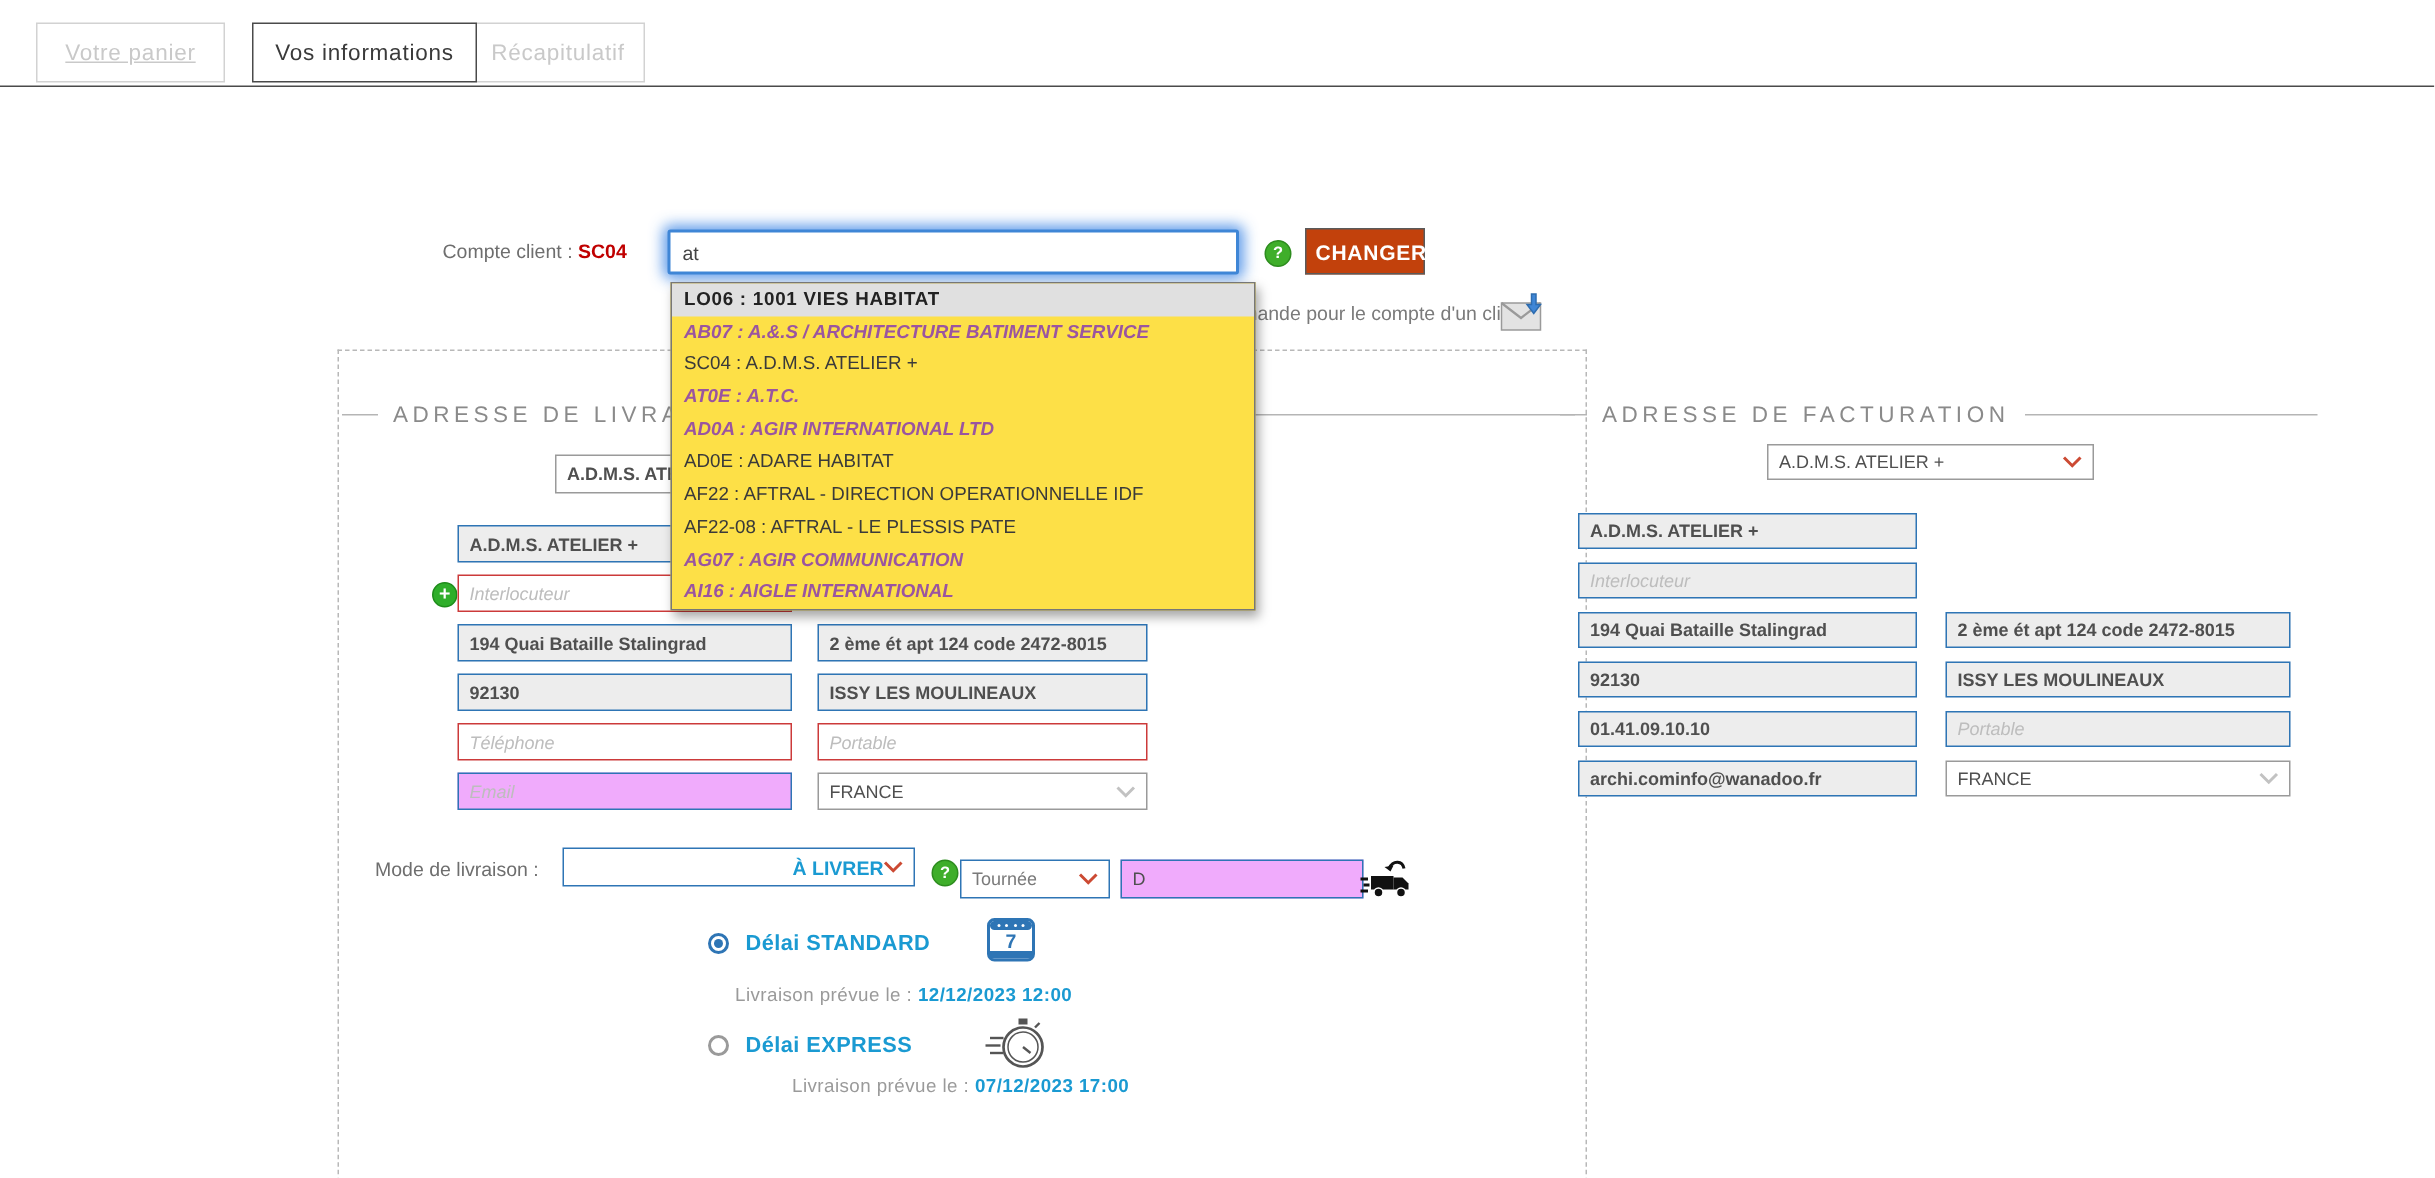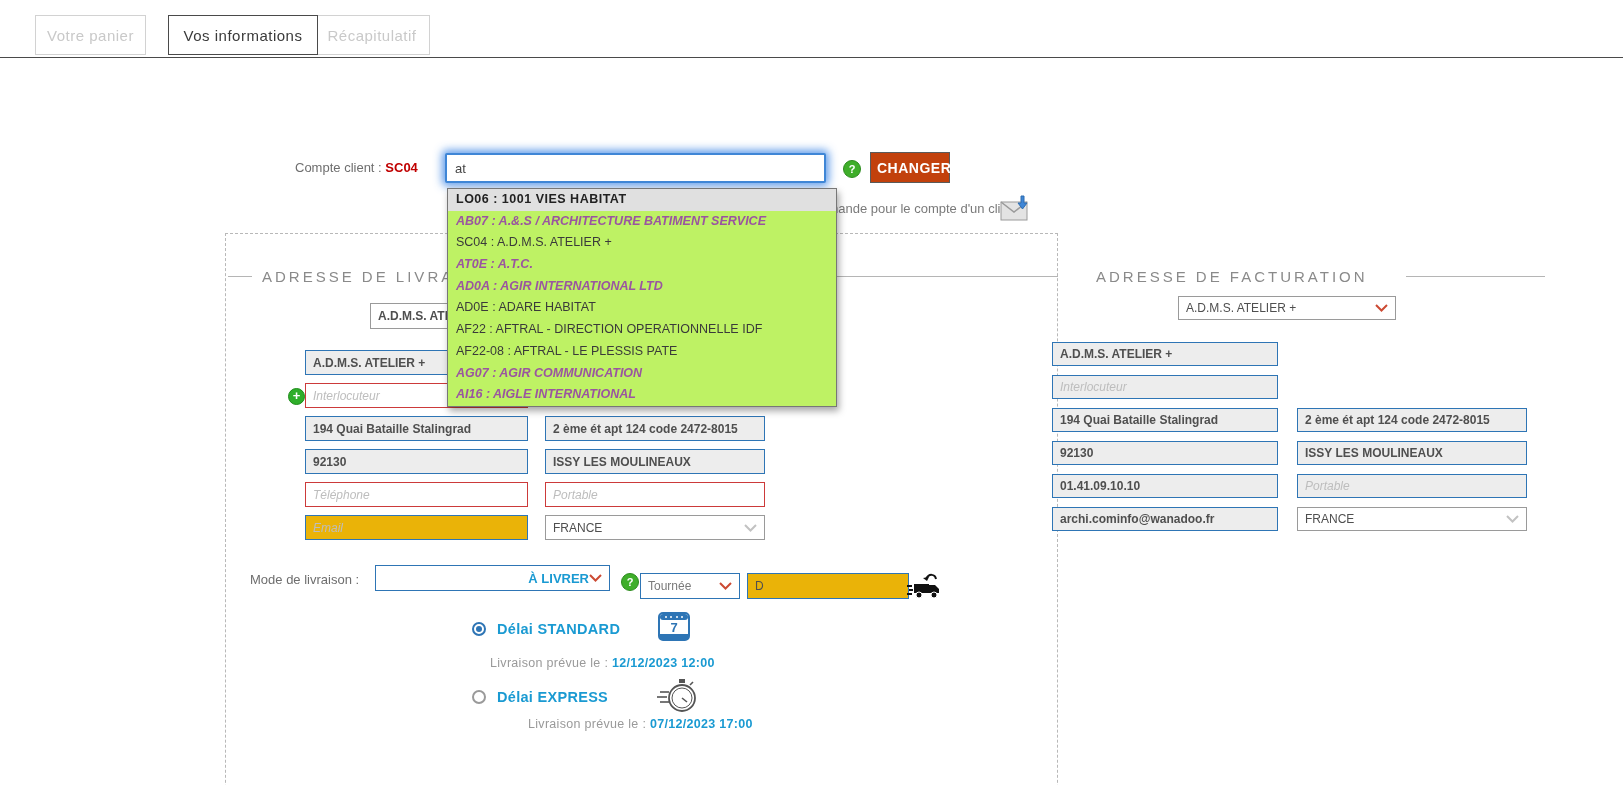--- a/index.html
+++ b/index.html
@@ -21,39 +21,39 @@
        padding:0 8px;color:#444;outline:none;font-family:"Liberation Sans",sans-serif;}
   .btn-changer{position:absolute;background:#c2410c;color:#fff;border:1px solid #5a5a5a;
        font-weight:bold;font-size:14px;letter-spacing:.5px;cursor:pointer;
        font-family:"Liberation Sans",sans-serif;}
   .help{position:absolute;width:16px;height:16px;border-radius:50%;background:#3fae2a;
        color:#fff;font-size:11px;font-weight:bold;display:flex;align-items:center;
        justify-content:center;border:1px solid #2d8c1e;cursor:pointer;}
 
   
   .dropdown{position:absolute;left:447px;top:188px;width:388px;z-index:50;
-       background:#bef264;box-shadow:2px 4px 7px rgba(0,0,0,.35);border:1px solid #777;}
+       background:#fde047;box-shadow:2px 4px 7px rgba(0,0,0,.35);border:1px solid #777;}
   .ac-item{height:21.7px;line-height:21.7px;padding-left:8px;font-size:12.5px;
        white-space:nowrap;overflow:hidden;cursor:pointer;}
   .ac-item.highlight{background:#e0e0e0;color:#222;font-weight:bold;letter-spacing:.5px;}
   .ac-item.normal{color:#3a3a3a;}
   .ac-item.prospect{color:#9a55a0;font-weight:bold;font-style:italic;}
 
   
   .dashed-box{position:absolute;border:1px dashed #b8b8b8;box-sizing:border-box;}
   .sec-title{position:absolute;display:flex;align-items:center;color:#8a8a8a;
        font-size:15px;letter-spacing:3px;white-space:nowrap;}
   .sec-title .line{border-top:1px solid #b5b5b5;height:0;}
 
   
   .fld,.sel{position:absolute;box-sizing:border-box;height:25px;font-size:12px;}
   .fld{display:block;padding:0 7px;font-family:"Liberation Sans",sans-serif;outline:none;}
   .filled{background:#ededed;border:1px solid #2e75b5;color:#4f4f4f;font-weight:bold;}
   .empty-red{background:#fff;border:1px solid #cc3a3a;color:#4f4f4f;}
-  .empty-blue{background:#eab308;border:1px solid #2e75b5;color:#4f4f4f;}
+  .empty-blue{background:#f0abfc;border:1px solid #2e75b5;color:#4f4f4f;}
   .dis-gray{background:#ededed;border:1px solid #2e75b5;color:#4f4f4f;}
   input::placeholder{color:#bdbdbd;font-style:italic;font-weight:normal;}
   .sel{background:#fff;border:1px solid #9a9a9a;display:flex;align-items:center;
        justify-content:space-between;padding:0 7px;color:#4f4f4f;cursor:pointer;}
   .sel .txt{overflow:hidden;white-space:nowrap;}
   .sel.blue{border:1px solid #2e75b5;}
   .sel .cent{flex:1;text-align:right;color:#1a9ad2;font-weight:bold;font-size:13px;}
 
   
   .radio{position:absolute;width:14px;height:14px;border-radius:50%;box-sizing:border-box;
@@ -66,21 +66,21 @@
 
   .icon{position:absolute;}
   .plus{width:15px;height:15px;border-radius:50%;background:#2fae2a;border:1px solid #1e8c1a;
        color:#fff;font-weight:bold;font-size:13px;line-height:14px;text-align:center;cursor:pointer;}
 </style>
 </head>
 <body>
 
 <div class="page">
 
-  <div class="tab" style="left:35px;width:111px;">Votre panier</div>
+  <div class="tab" style="left:24px;width:126px;text-decoration:underline;">Votre panier</div>
   <div class="tab active" style="left:168px;width:150px;">Vos informations</div>
   <div class="tab" style="left:314px;width:116px;">Récapitulatif</div>
   <div class="tabline"></div>
 
   <div class="lbl" style="left:295px;top:160px;">
     <span>Compte client :</span>
     <span class="acct-code">SC04</span>
   </div>
   <input class="search-input" style="left: 445px; top: 153px; width: 381px; height: 30px;" value="at">
   <div class="help" style="left:843px;top:160px;">?</div>
@@ -189,21 +189,21 @@
       <circle cx="30" cy="22" r="13" fill="#fff" stroke="#555" stroke-width="1.8"></circle>
       <circle cx="30" cy="22" r="10" fill="none" stroke="#555" stroke-width="1"></circle>
       <line x1="30" y1="22" x2="35" y2="26" stroke="#555" stroke-width="1.6"></line>
     </svg>
   </span>
   <div class="note" style="left:490px;top:717px;margin-left:38px;">
     <span>Livraison prévue le :</span>
     <b>07/12/2023 17:00</b>
   </div>
 
-  <div class="sec-title" style="left:1040px;top:268px;width:505px;gap:28px;">
+  <div class="sec-title" style="left:1040px;top:268px;width:505px;">
     <span class="line" style="width:18px;"></span>
     <span style="padding:0 10px;">ADRESSE DE FACTURATION</span>
     <span class="line" style="flex:1;"></span>
   </div>
 
   <div class="sel" style="left:1178px;top:296px;width:218px;height:24px;">
     <span class="txt">A.D.M.S. ATELIER +</span>
     <svg width="13" height="8" viewBox="0 0 13 8">
         <polyline points="1,1 6.5,6.5 12,1" fill="none" stroke="#cc4a33" stroke-width="2"></polyline>
       </svg>

